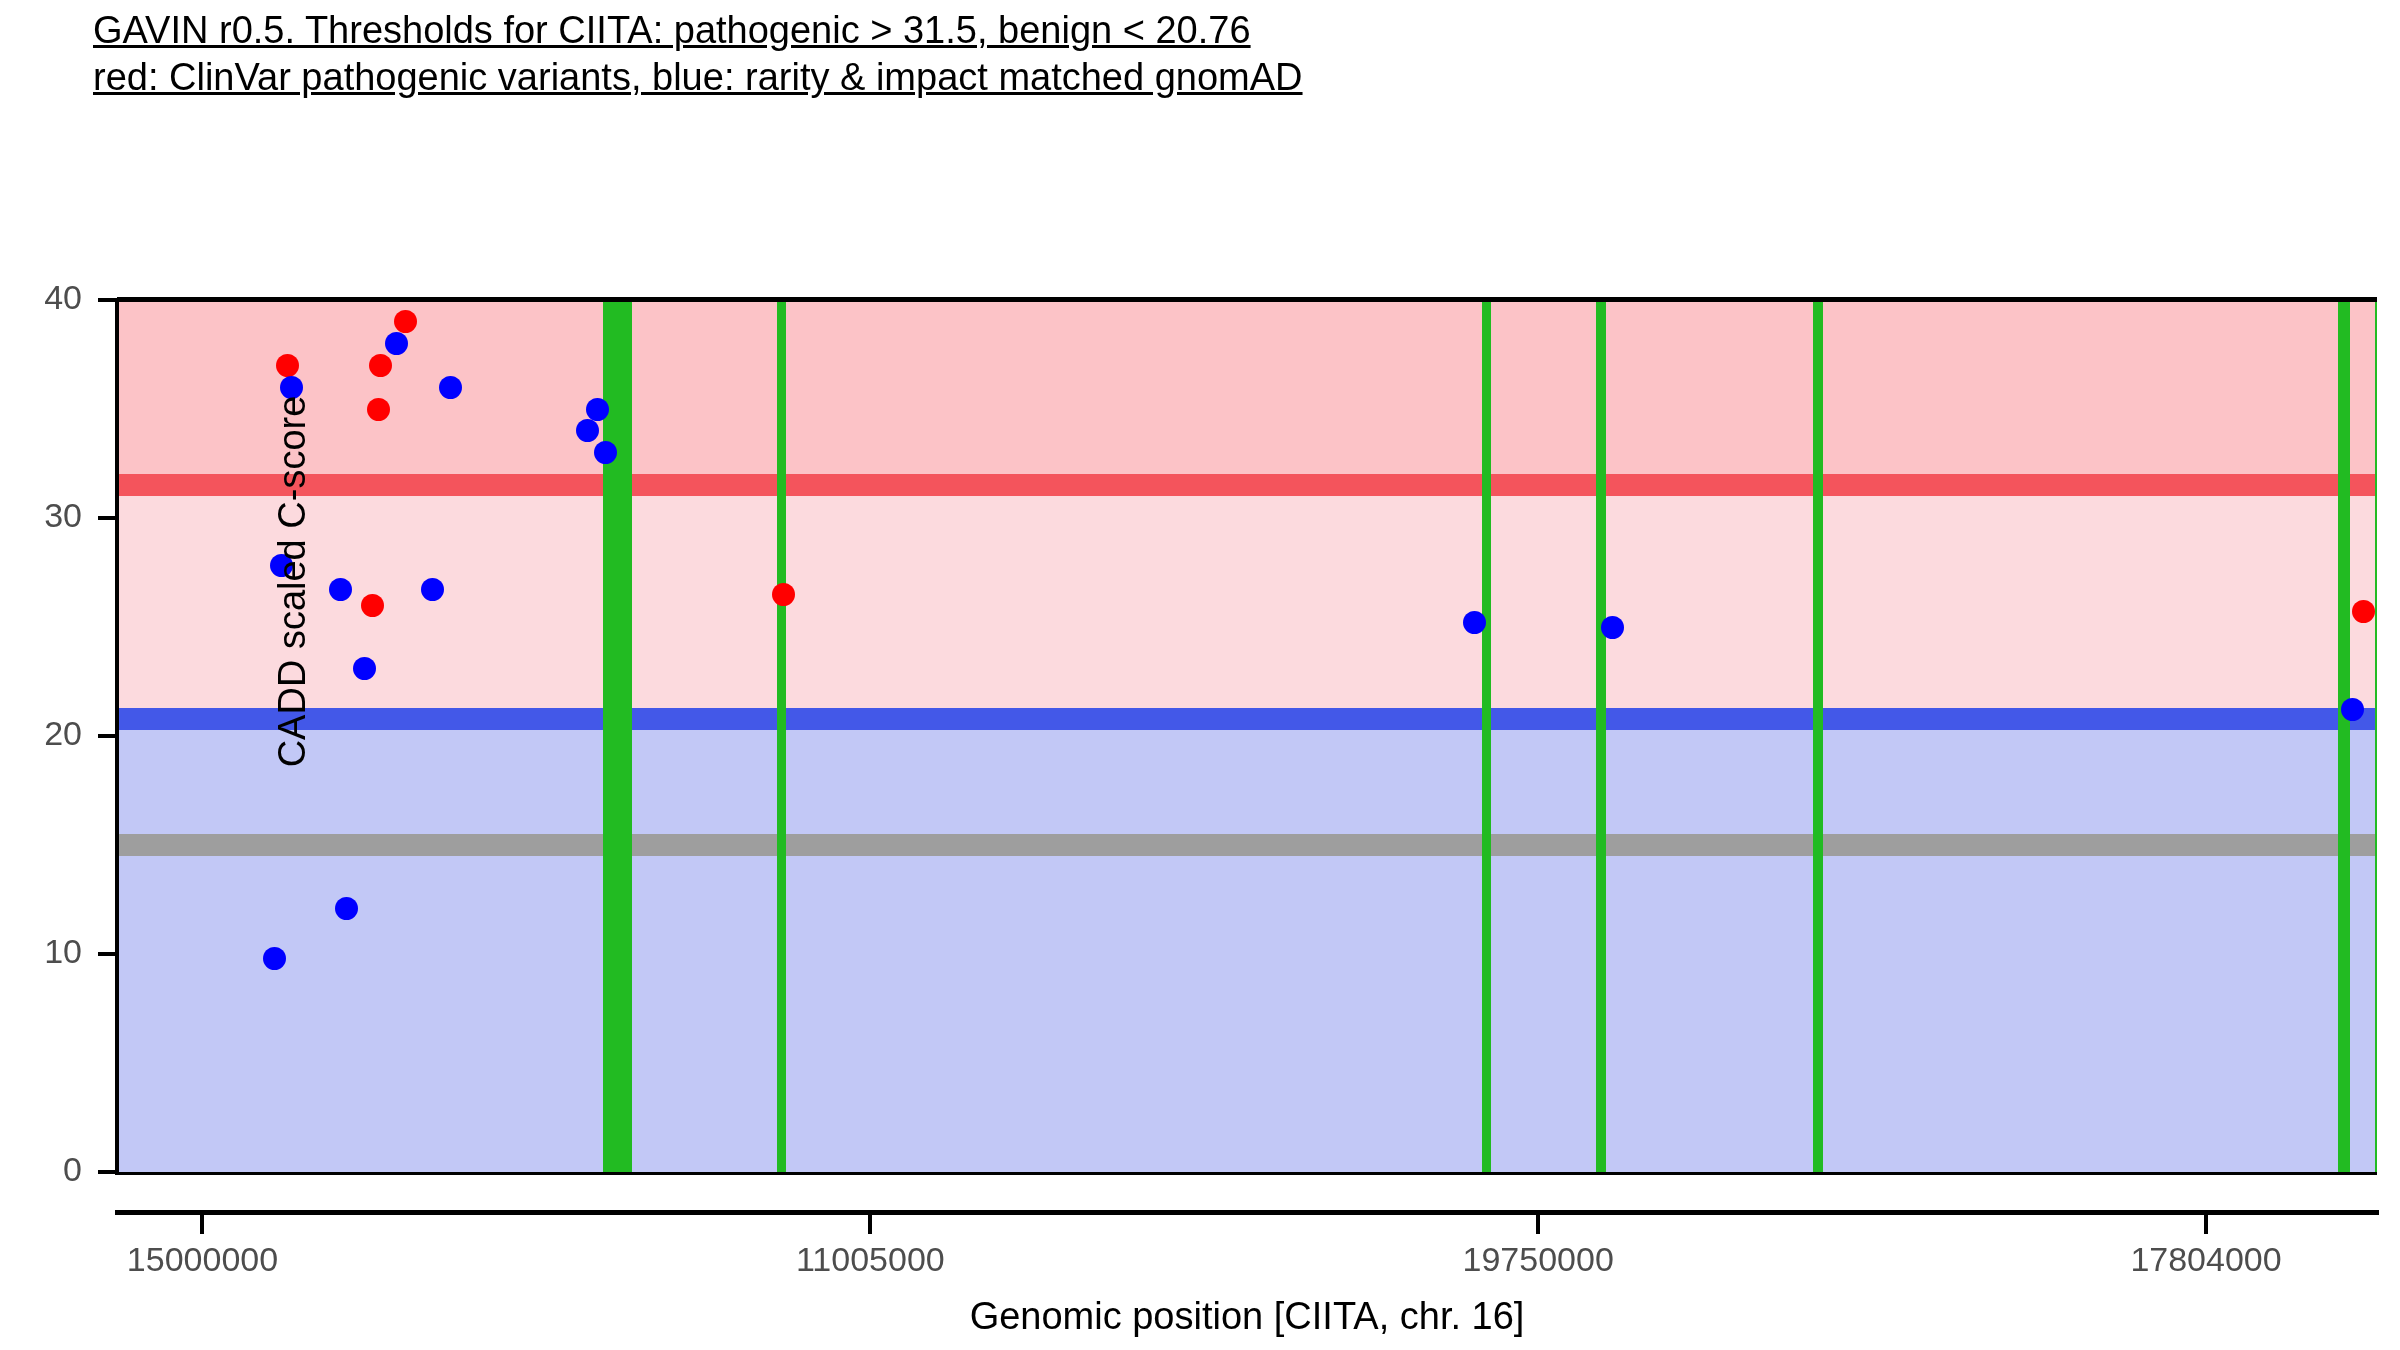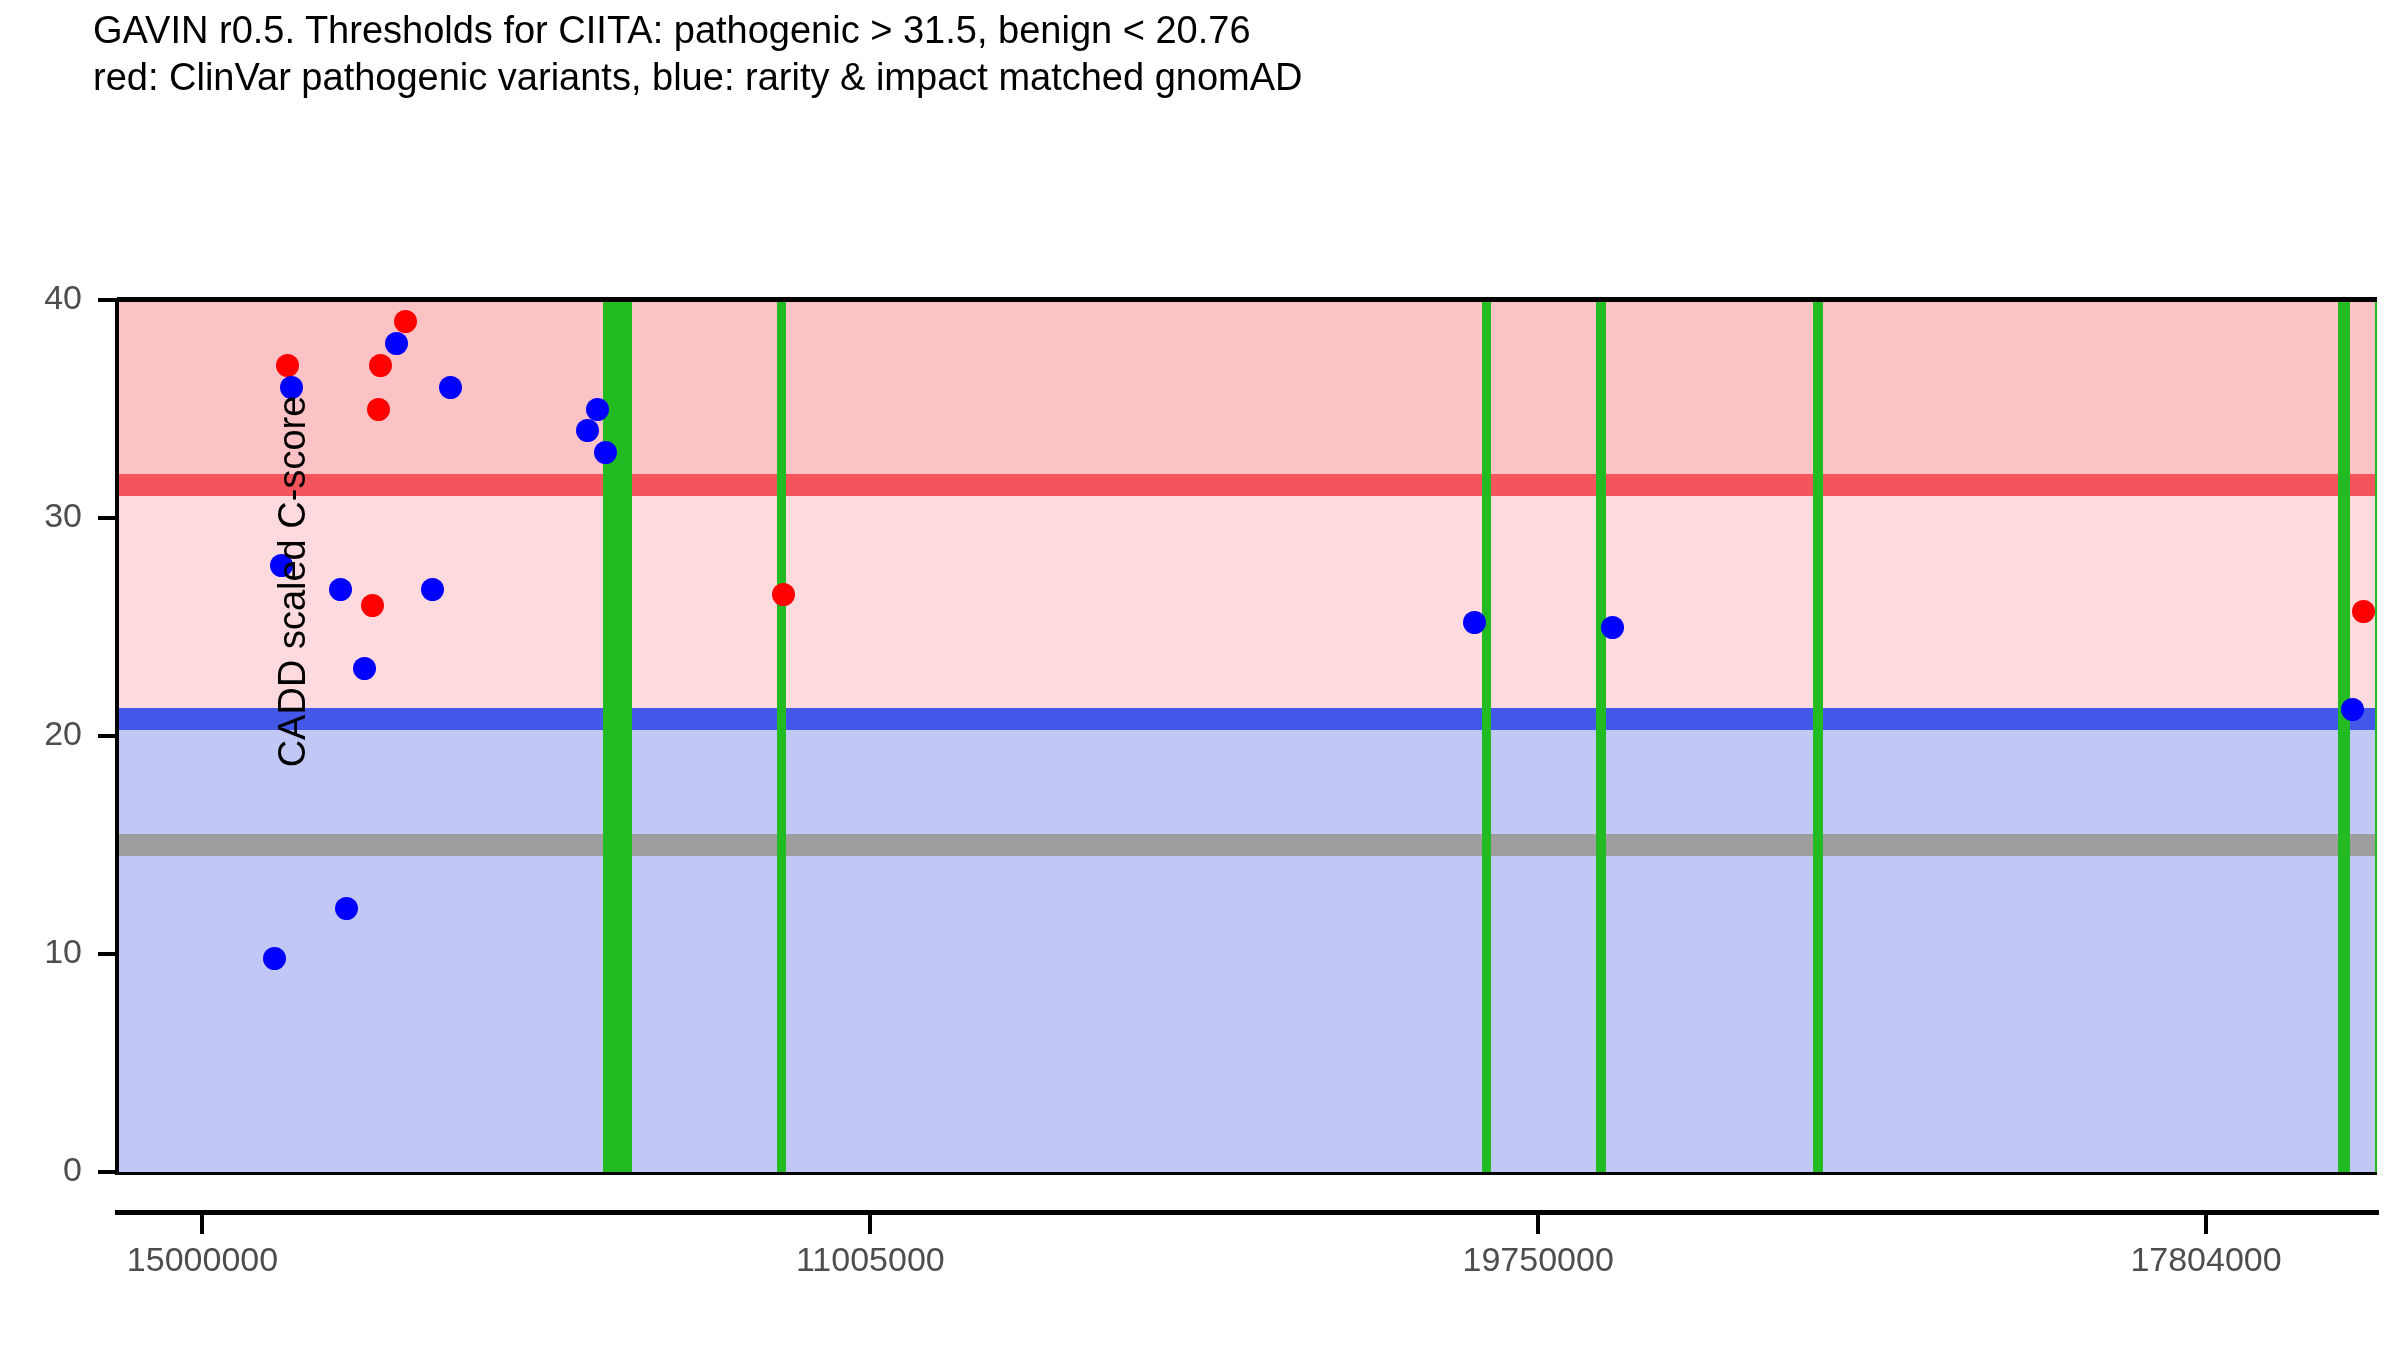--- a/index.html
+++ b/index.html
@@ -1,21 +1,21 @@
 <!DOCTYPE html>
 <html><head>
 <meta charset="utf-8">
 <style>
   html,body{margin:0;padding:0;background:#ffffff;}
   body{width:2400px;height:1350px;overflow:hidden;font-family:"Liberation Sans","DejaVu Sans",sans-serif;}
   #root{position:relative;width:2400px;height:1350px;background:#fff;}
 
   
   #title-block{position:absolute;left:93px;top:7px;width:2200px;}
-  .title-line{font-size:38px;line-height:47px;color:#000;white-space:pre;}
+  .title-line{font-size:38px;line-height:47px;color:#000;white-space:pre;text-decoration:underline;}
 
   
   
   #panel{position:absolute;left:117px;top:300px;width:2260px;height:872px;overflow:hidden;}
   #panel-inner{position:absolute;inset:0;}
 
   .band{position:absolute;left:0;width:100%;}
   .thr-line{position:absolute;left:0;width:100%;}
 
   .exon{position:absolute;background:#22bb22;}
@@ -116,14 +116,15 @@
       <div class="xtick-lab" style="left: 870.333px;">11005000</div>
       <div class="xtick" style="left: 1536.18px;"></div>
       <div class="xtick-lab" style="left: 1538.18px;">19750000</div>
       <div class="xtick" style="left: 2204.03px;"></div>
       <div class="xtick-lab" style="left: 2206.03px;">17804000</div>
     </div>
 
   <div id="ylab-holder">
     <div id="ylab">CADD scaled C-score</div>
   </div>
+  <div id="xlab">Genomic position [CIITA, chr. 16]</div>
 
 </div>
 
 </body></html>

